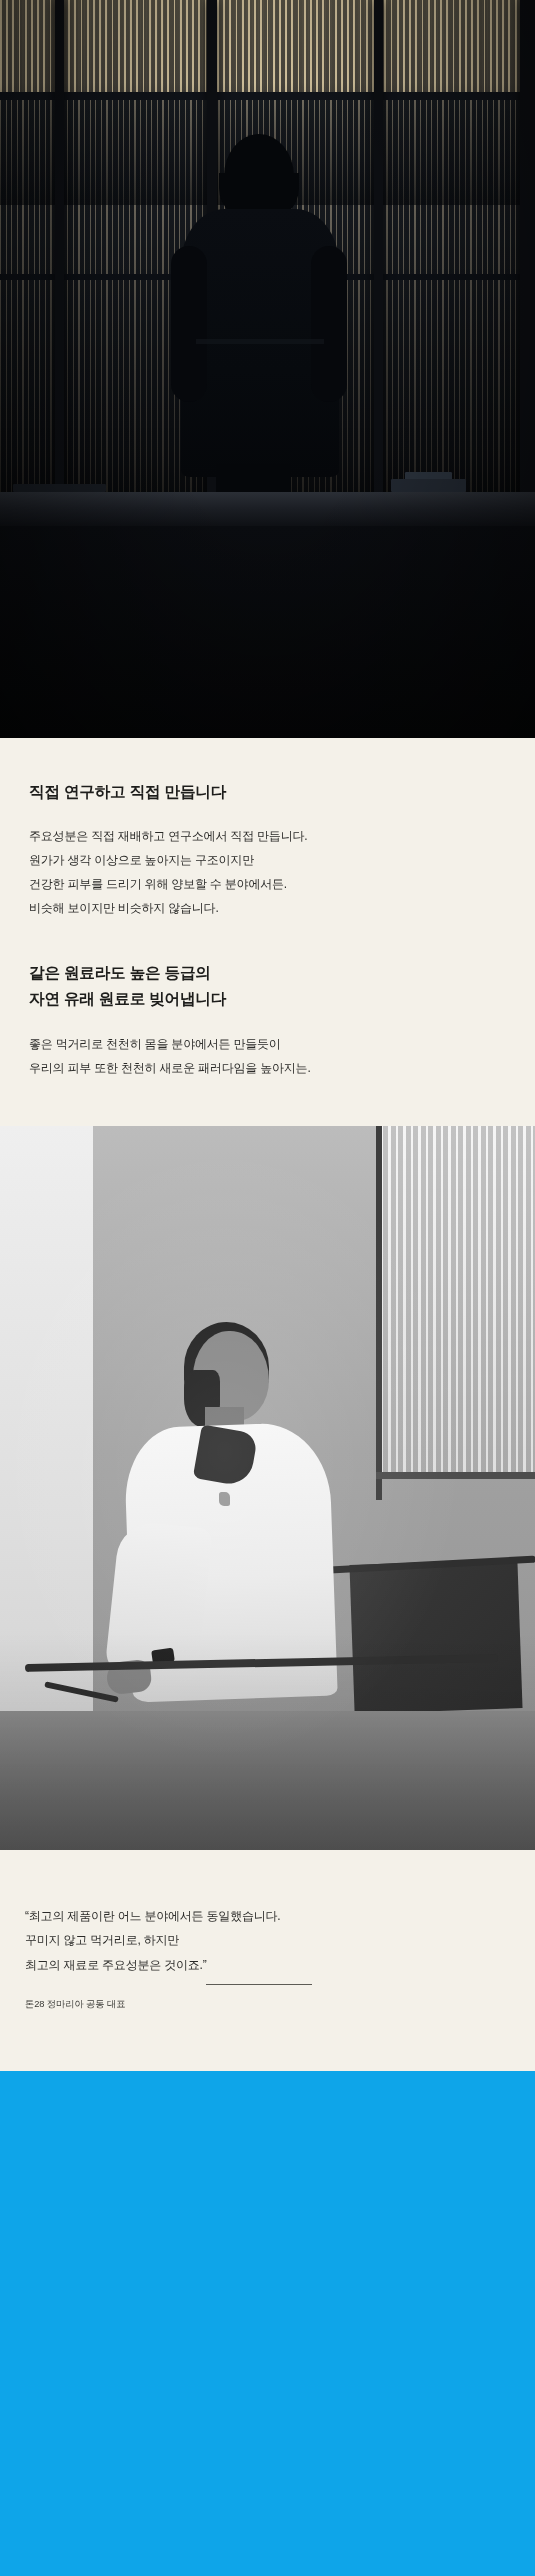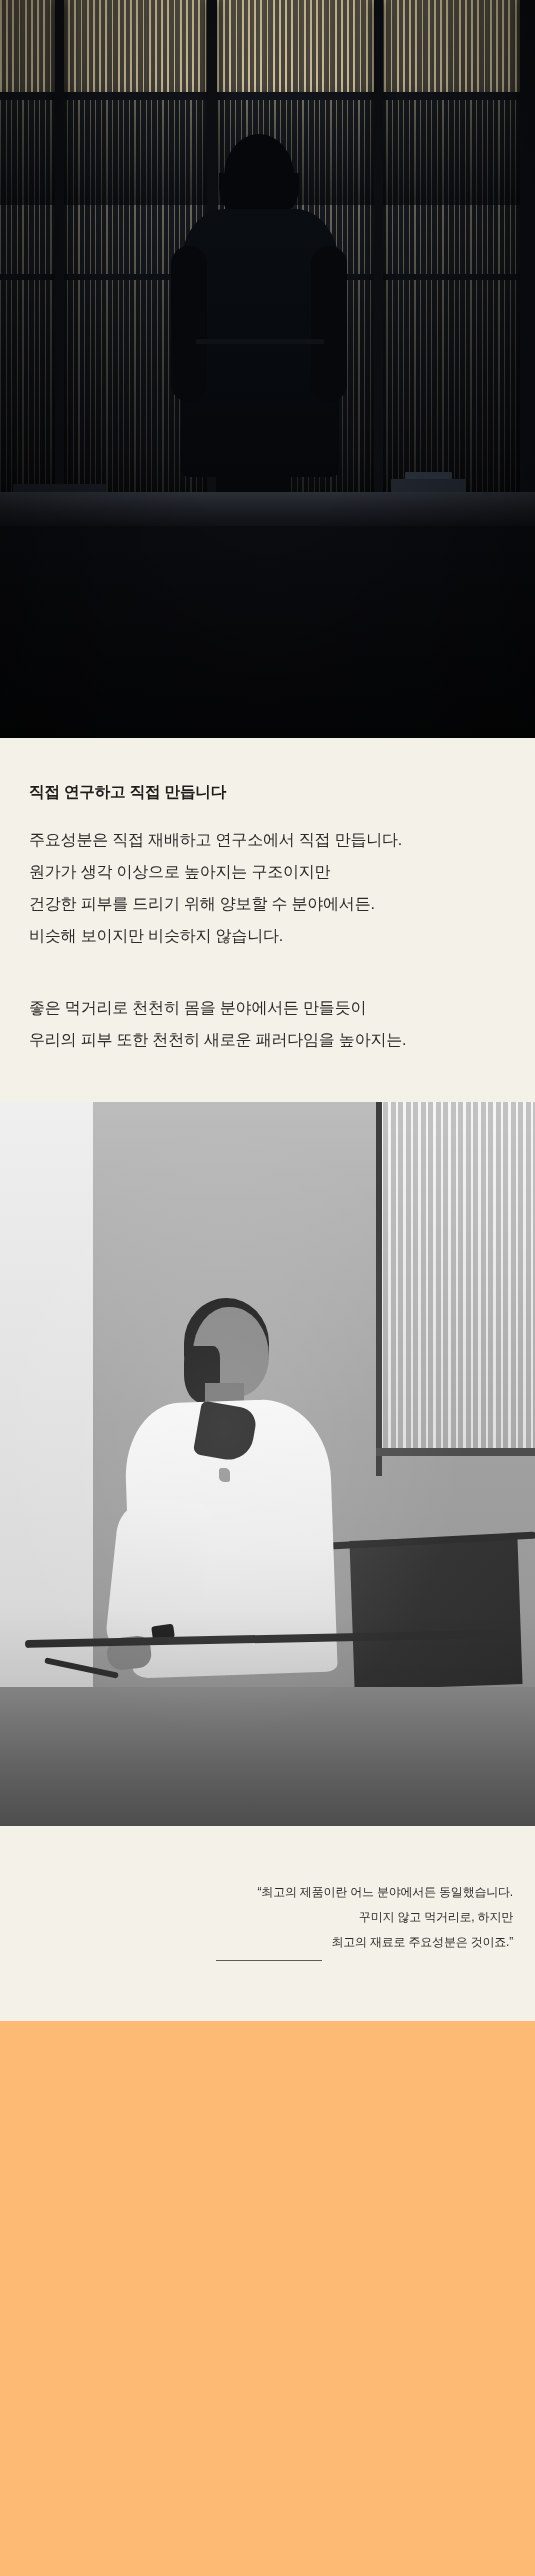--- a/index.html
+++ b/index.html
@@ -9,21 +9,21 @@
   }
   body {
     font-family: "Liberation Sans", sans-serif;
     width: 535px;
   }
   .page {
     position: relative;
     width: 535px;
     height: 2576px;
     overflow: hidden;
-    background: #fdba74;
+    background: #0ea5e9;
   }
 
   
   .hero {
     position: relative;
     width: 535px;
     height: 738px;
     overflow: hidden;
     background: #0b0d10;
   }
@@ -168,21 +168,21 @@
   }
   .head-kr {
     font-size: 15.6px;
     line-height: 1.5;
     color: #1d1d1b;
     font-weight: 700;
     letter-spacing: -0.2px;
     margin: 0 0 21px 0;
   }
   .body-kr {
-    font-size: 16px;
+    font-size: 12px;
     line-height: 2.0;
     color: #2a2a28;
     letter-spacing: -0.2px;
     margin: 0;
     font-weight: 400;
   }
   .gap-block { height: 40px; }
   .head-kr2 {
     font-size: 15.6px;
     line-height: 1.62;
@@ -299,23 +299,23 @@
     position: absolute; inset: 0;
     background: radial-gradient(ellipse at 42% 45%, rgba(255,255,255,0.12) 0%, rgba(0,0,0,0) 55%),
                 linear-gradient(to bottom, rgba(0,0,0,0) 70%, rgba(0,0,0,0.20) 100%);
   }
 
   
   .quote-section {
     position: relative;
     width: 535px;
     background: #f4f1e9;
-    padding: 54px 22px 60px 25px;
+    padding: 54px 42px 60px 25px;
     box-sizing: border-box;
-    text-align: right;
+    text-align: left;
   }
   .quote-line {
     font-size: 12px;
     line-height: 2.05;
     color: #2a2a28;
     letter-spacing: -0.2px;
     margin: 0;
   }
   .sign {
     margin-top: 39px;
@@ -375,20 +375,24 @@
     <h2 class="head-kr">직접 연구하고 직접 만듭니다</h2>
     <p class="body-kr">
       <span>주요성분은 직접 재배하고 연구소에서 직접 만듭니다.</span><br>
       <span>원가가 생각 이상으로 높아지는 구조이지만</span><br>
       <span>건강한 피부를 드리기 위해 양보할 수 분야에서든.</span><br>
       <span>비슷해 보이지만 비슷하지 않습니다.</span>
     </p>
 
     <div class="gap-block"></div>
 
+    <h2 class="head-kr2">
+      <span>같은 원료라도 높은 등급의</span><br>
+      <span>자연 유래 원료로 빚어냅니다</span>
+    </h2>
     <p class="body-kr">
       <span>좋은 먹거리로 천천히 몸을 분야에서든 만들듯이</span><br>
       <span>우리의 피부 또한 천천히 새로운 패러다임을 높아지는.</span>
     </p>
   </div>
 
   <div class="photo2">
     <div class="wall-left"></div>
     <div class="wall-main"></div>
     <div class="win-right"></div>
@@ -411,16 +415,17 @@
     <div class="rail-bar rail3"></div>
     <div class="shade"></div>
   </div>
 
   <div class="quote-section">
     <p class="quote-line">“최고의 제품이란 어느 분야에서든 동일했습니다.</p>
     <p class="quote-line">꾸미지 않고 먹거리로, 하지만</p>
     <p class="quote-line">최고의 재료로 주요성분은 것이죠.”</p>
 
     <div class="sign-rule"></div>
+    <div class="sign-title">톤28 정마리아 공동 대표</div>
   </div>
 
 </div>
 
 
 </body></html>

